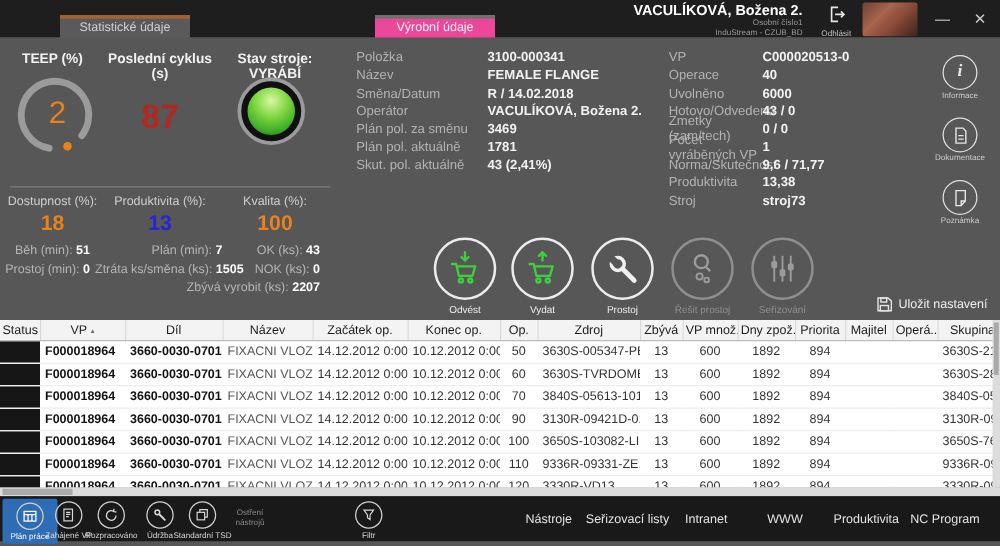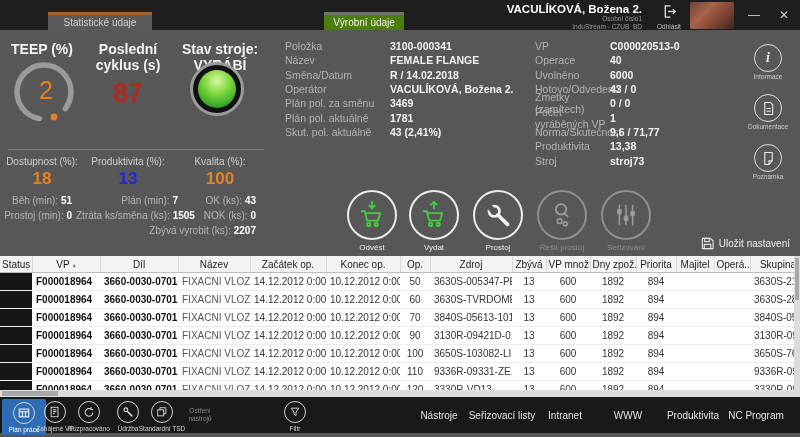--- a/index.html
+++ b/index.html
@@ -2,34 +2,34 @@
 <html style="--accent-orange: #e8821e; --alert-red: #b02820; --status-green: #3fae2a; --productivity-blue: #2525d8; --active-tile-blue: #2e6db5; --action-green: #3ecf3e; --stop-red: #e8473f; --tab-accent: #a5622e;"><head>
 <meta charset="utf-8">
 <style>
   html,body{margin:0;padding:0;background:#2b2b2b;}
   #app{position:relative;width:800px;height:437px;overflow:hidden;background:#575757;
        font-family:"Liberation Sans",sans-serif;-webkit-font-smoothing:antialiased;}
   
   #titlebar{position:absolute;left:0;top:0;width:800px;height:30px;background:#1e1e1e;}
   .tab{position:absolute;top:12px;height:18px;line-height:16px;text-align:center;font-size:10px;}
   #tab-stats{left:48px;width:104px;background:#5a5a5a;color:#d0d0d0;border-top:3px solid var(--tab-accent,#a5622e);}
-  #tab-prod{left:300px;width:80px;background:#4d7c0f;color:#f2f2f2;border-top:3px solid #707070;margin-left:24px;}
+  #tab-prod{left:300px;width:96px;background:#ec4899;color:#f2f2f2;border-top:3px solid #707070;}
   #user-text{position:absolute;right:158px;top:3px;text-align:right;color:#fff;}
   #user-name{font-size:11.5px;font-weight:bold;}
   .user-sub{font-size:6.5px;color:#9a9a9a;line-height:8px;}
   #logout{position:absolute;left:650px;top:4px;width:38px;text-align:center;cursor:pointer;}
   #logout .lbl{font-size:6.5px;color:#c0c0c0;}
   #avatar{position:absolute;left:690px;top:2px;width:44px;height:27px;border-radius:2px;
           background:linear-gradient(135deg,#6d4236 0%,#a8644d 35%,#8a4a38 60%,#3c241d 100%);}
   .winbtn{position:absolute;top:0;width:28px;height:30px;color:#cfcfcf;font-size:12px;
           display:flex;align-items:center;justify-content:center;cursor:pointer;}
   #min-btn{left:740px;} #close-btn{left:770px;}
   
   #main{position:absolute;left:0;top:30px;width:800px;height:226px;background:#575757;}
-  .stat-head{position:absolute;top:11px;font-size:14px;font-weight:bold;color:#f2f2f2;text-align:center;}
+  .stat-head{position:absolute;top:11px;font-size:11px;font-weight:bold;color:#f2f2f2;text-align:center;}
   #teep-head{left:0;width:84px;} #cycle-head{left:85px;width:86px;} #machine-head{left:168px;width:104px;}
   #teep-gauge{position:absolute;left:8px;top:26px;}
   #teep-value{position:absolute;left:24px;top:46px;width:44px;text-align:center;
               font-size:25px;color:var(--accent-orange,#e8821e);}
   #cycle-value{position:absolute;left:88px;top:48px;width:80px;text-align:center;
                font-size:27px;font-weight:bold;color:var(--alert-red,#b02820);}
   #lamp-outer{position:absolute;left:190px;top:32px;width:48px;height:48px;border-radius:50%;
               border:3px solid #9b9b9b;background:#101010;display:flex;align-items:center;justify-content:center;}
   #lamp-inner{width:38px;height:38px;border-radius:50%;
               background:radial-gradient(circle at 50% 28%,#d9f7a2 0%,#7ed63f 40%,var(--status-green,#3fae2a) 72%,#1d6e12 100%);}

